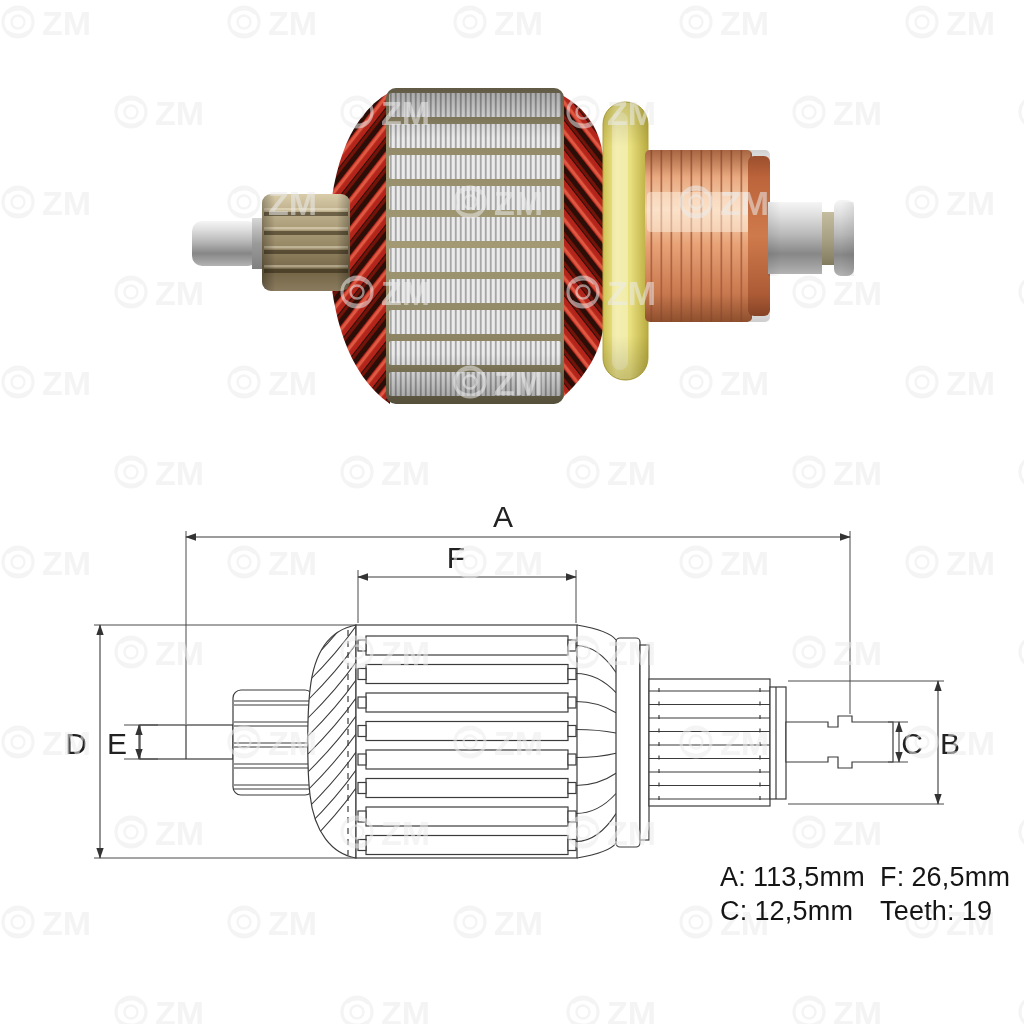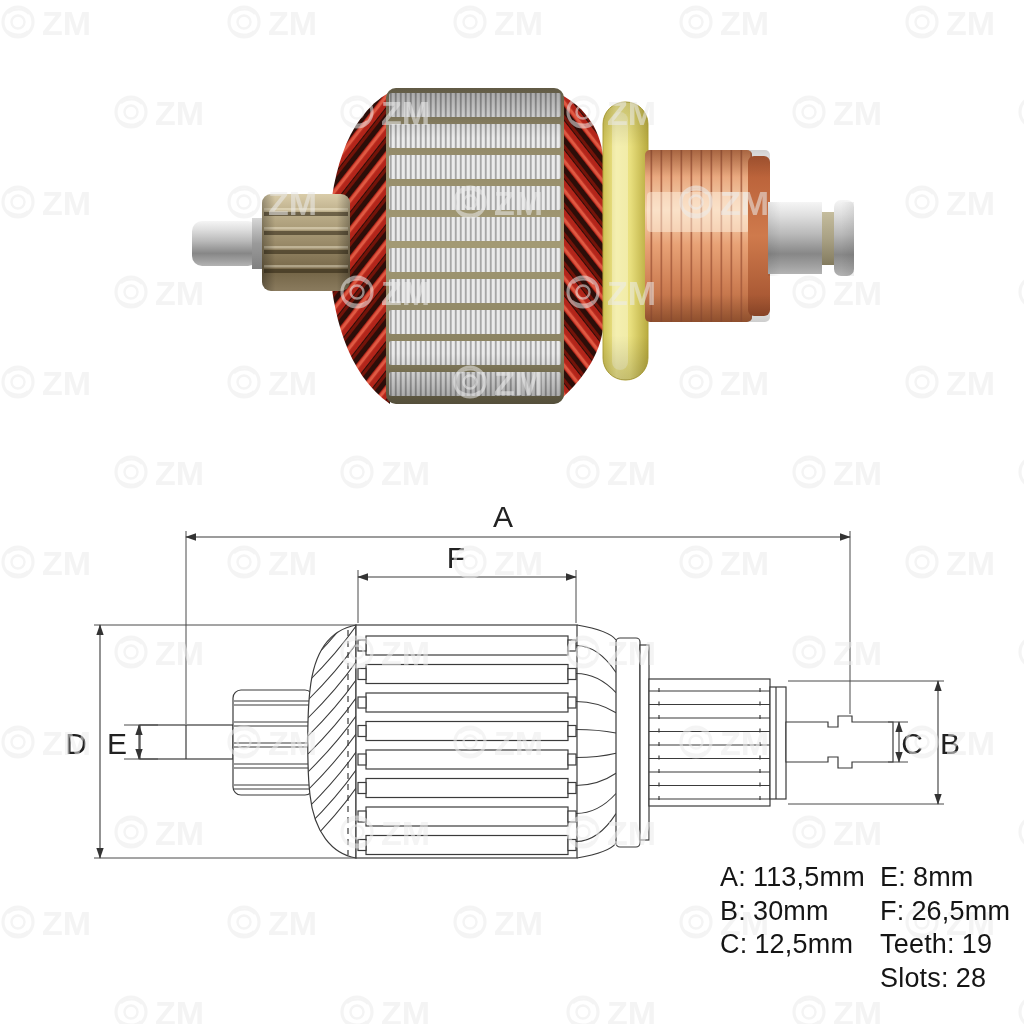--- a/index.html
+++ b/index.html
@@ -336,34 +336,25 @@
 
   <rect x="0" y="0" width="1024" height="1024" fill="url(#wm)" opacity="0.55" pointer-events="none"></rect>
 </svg>
 
 <div class="specs">
   <div class="col">
     <div class="row">
       <span class="lab">A:</span><span class="val">113,5mm</span>
     </div>
     <div class="row">
-      <span class="lab">B:</span><span class="val">30mm</span>
-    </div>
-    <div class="row">
       <span class="lab">C:</span><span class="val">12,5mm</span>
     </div>
   </div>
   <div class="col right">
-    <div class="row">
-      <span class="lab">E:</span><span class="val">8mm</span>
-    </div>
     <div class="row">
       <span class="lab">F:</span><span class="val">26,5mm</span>
     </div>
     <div class="row">
       <span class="lab">Teeth:</span><span class="val">19</span>
     </div>
-    <div class="row">
-      <span class="lab">Slots:</span><span class="val">28</span>
-    </div>
   </div>
 </div>
 </div>
 
 </body></html>

